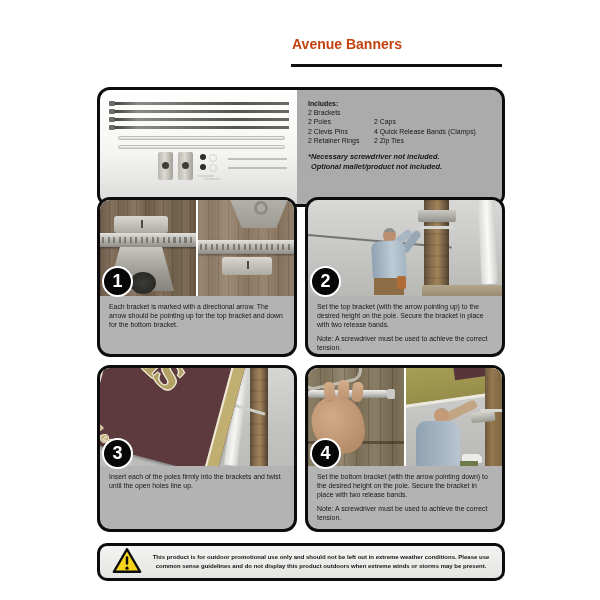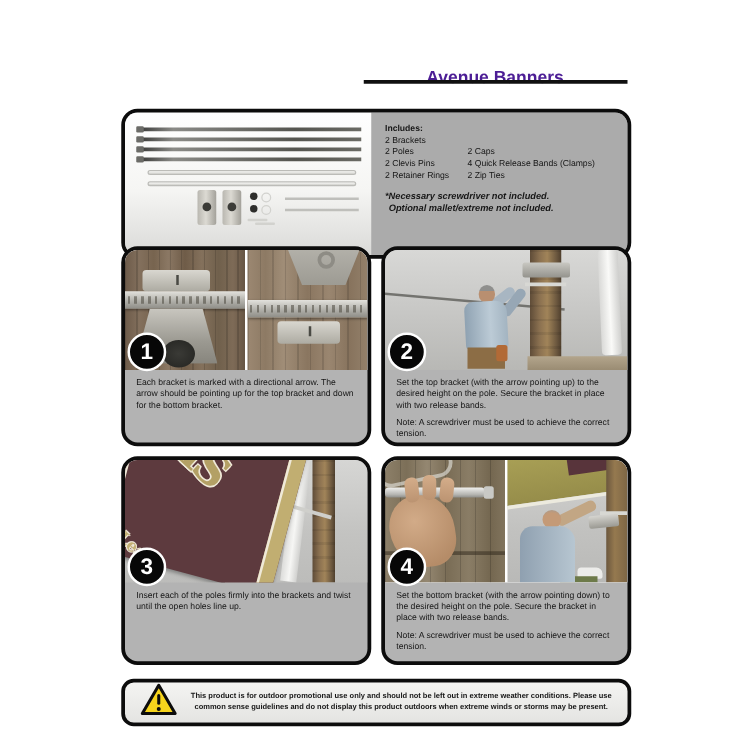--- a/index.html
+++ b/index.html
@@ -4,22 +4,22 @@
 <style>
   * { box-sizing: border-box; margin: 0; padding: 0; }
   html, body { background: #ffffff; }
   body { font-family: "Liberation Sans", sans-serif; }
   .sheet { position: relative; width: 600px; height: 600px; background: #fff; overflow: hidden; }
 
   
   .title-pill { position: absolute; left: 100px; top: 36px; width: 191px; height: 29px;
     background: #0c0c0c; border-radius: 9px; display: flex; align-items: center; justify-content: center;
     color: #fff; font-size: 22px; font-weight: 700; letter-spacing: 0.2px; }
-  .product-name { position: absolute; left: 292px; top: 53px; width: 208px; text-align: center;
-    font-size: 14px; font-weight: 600; color: #4c1d95; }
+  .product-name { position: absolute; left: 292px; top: 36px; width: 208px; 
+    font-size: 14px; font-weight: 600; color: #c2410c; }
   .header-rule { position: absolute; left: 291px; top: 64px; width: 211px; height: 2.5px; background: #101010; }
 
   
   .parts-panel { position: absolute; left: 97px; top: 87px; width: 408px; height: 120px;
     border: 3px solid #0c0c0c; border-radius: 13px; overflow: hidden; display: flex; background: #ababab; }
   .parts-photo { position: relative; width: 197px; flex: none;
     background: linear-gradient(180deg, #ffffff 0%, #f5f5f3 55%, #dadad8 100%); }
   .qr-band { position: absolute; left: 12px; right: 8px; height: 2.5px;
     background: linear-gradient(90deg, #3a3a38, #8a8a86 15%, #55554f 70%, #6a6a64); }
   .qr-band i { position: absolute; left: -3px; top: -1.5px; width: 6px; height: 5px; background: #6b6b67; border-radius: 1px; }
@@ -224,21 +224,21 @@
           <div>2 Retainer Rings</div>
         </div>
         <div class="includes-col2">
           <div>2 Caps</div>
           <div>4 Quick Release Bands (Clamps)</div>
           <div>2 Zip Ties</div>
         </div>
       </div>
       <div class="parts-footnote">
         <div>*Necessary screwdriver not included.</div>
-        <div class="ln2">Optional mallet/extreme not included.</div>
+        <div class="ln2">Optional mallet/product not included.</div>
       </div>
     </div>
   </div>
 
   <div class="step-card" id="card1">
     <div class="photo photo1">
       <div class="halfpic wood-warm">
         <div class="bracket-cap" style="left:14px; top:16px">
             <i></i>
           </div>

